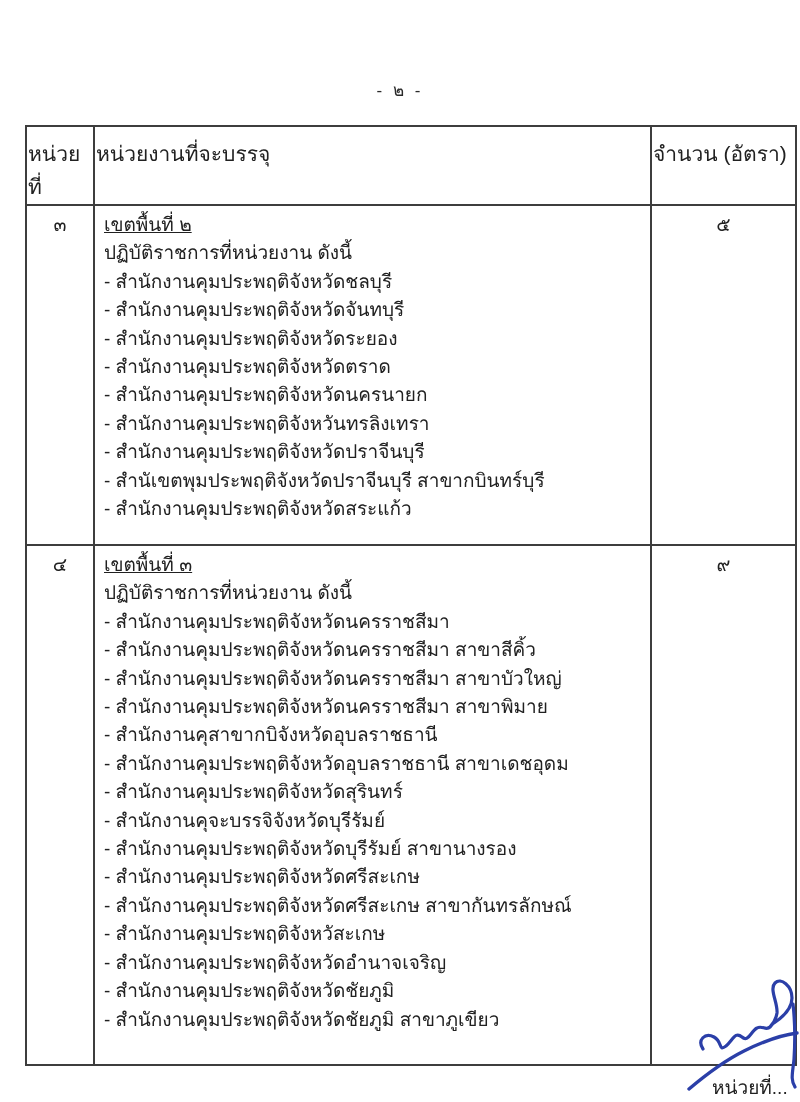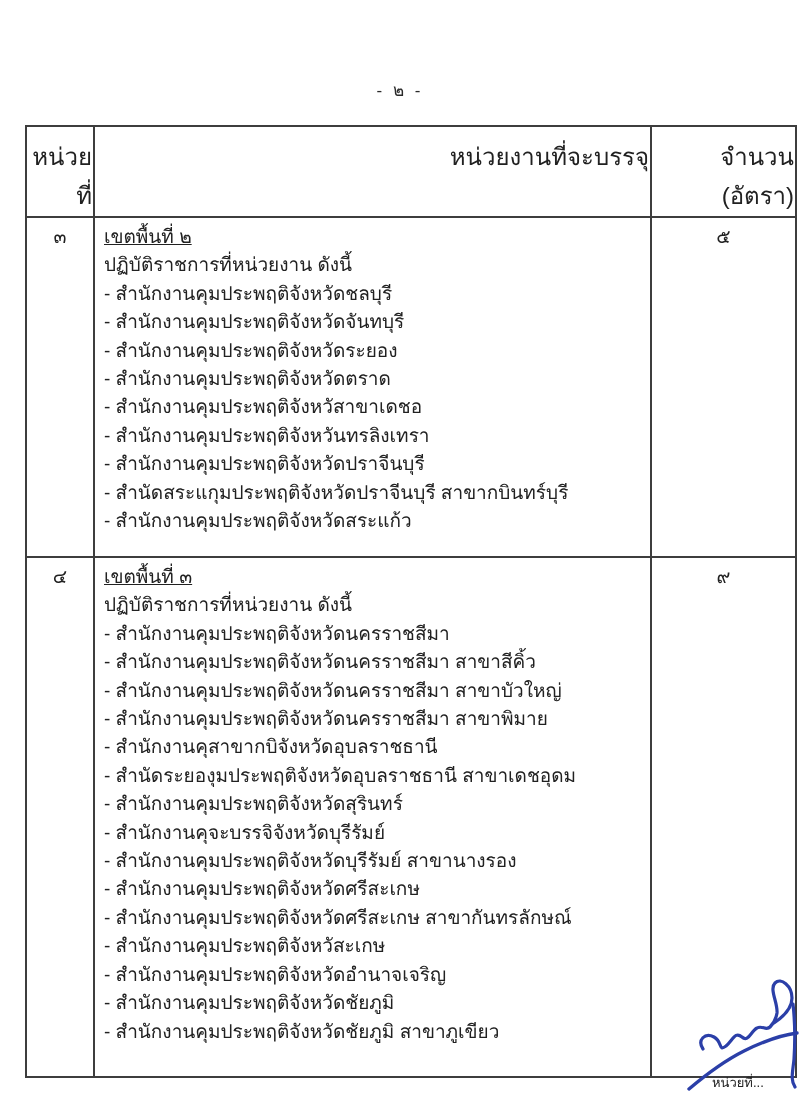--- a/index.html
+++ b/index.html
@@ -25,35 +25,35 @@
   }
   .doc-table th, .doc-table td {
     border:2px solid #3d3d3d;
     vertical-align:top;
     font-weight:normal;
     color:#212121;
   }
   .doc-table thead th {
     height:56px;
     padding-top:10px;
-    text-align:right;
-    font-size:24px;
+    text-align:left;
+    font-size:21px;
     margin-left:18px;
   }
   .doc-table tbody tr.row-0 { height:340px; }
   .doc-table tbody tr.row-1 { height:520px; }
   .doc-table tbody td { font-size:19px; line-height:28.4px; padding-top:5px; }
   td.cell-unit   { text-align:center; }
   td.cell-count  { text-align:center; }
   td.cell-agency { padding-left:9px; padding-right:18px; }
   .zone-title { text-decoration:underline; }
   .sig-wrap { position:absolute; left:645px; top:955px; width:155px; height:145px; }
   .footer-note {
     position:absolute; left:712px; top:1072px;
-    font-size:13px; color:#222;
+    font-size:19px; color:#222;
   }
 </style>
 </head>
 <body>
 
 <div class="page">
 
   <div class="page-number">- ๒ -</div>
 
   <table class="doc-table">
@@ -72,39 +72,39 @@
     <tbody>
         <tr class="body-row row-0">
           <td class="cell-unit">๓</td>
           <td class="cell-agency">
             <div class="zone-title">เขตพื้นที่ ๒</div>
             <div class="zone-subtitle">ปฏิบัติราชการที่หน่วยงาน ดังนี้</div>
             <div class="office-line">- สำนักงานคุมประพฤติจังหวัดชลบุรี</div>
             <div class="office-line">- สำนักงานคุมประพฤติจังหวัดจันทบุรี</div>
             <div class="office-line">- สำนักงานคุมประพฤติจังหวัดระยอง</div>
             <div class="office-line">- สำนักงานคุมประพฤติจังหวัดตราด</div>
-            <div class="office-line">- สำนักงานคุมประพฤติจังหวัสาขาเดชอ</div>
+            <div class="office-line">- สำนักงานคุมประพฤติจังหวัดนครนายก</div>
             <div class="office-line">- สำนักงานคุมประพฤติจังหวันทรลิงเทรา</div>
             <div class="office-line">- สำนักงานคุมประพฤติจังหวัดปราจีนบุรี</div>
-            <div class="office-line">- สำนัดสระแกุมประพฤติจังหวัดปราจีนบุรี สาขากบินทร์บุรี</div>
+            <div class="office-line">- สำนัเขตพุมประพฤติจังหวัดปราจีนบุรี สาขากบินทร์บุรี</div>
             <div class="office-line">- สำนักงานคุมประพฤติจังหวัดสระแก้ว</div>
           </td>
           <td class="cell-count">๕</td>
         </tr>
         <tr class="body-row row-1">
           <td class="cell-unit">๔</td>
           <td class="cell-agency">
             <div class="zone-title">เขตพื้นที่ ๓</div>
             <div class="zone-subtitle">ปฏิบัติราชการที่หน่วยงาน ดังนี้</div>
             <div class="office-line">- สำนักงานคุมประพฤติจังหวัดนครราชสีมา</div>
             <div class="office-line">- สำนักงานคุมประพฤติจังหวัดนครราชสีมา สาขาสีคิ้ว</div>
             <div class="office-line">- สำนักงานคุมประพฤติจังหวัดนครราชสีมา สาขาบัวใหญ่</div>
             <div class="office-line">- สำนักงานคุมประพฤติจังหวัดนครราชสีมา สาขาพิมาย</div>
             <div class="office-line">- สำนักงานคุสาขากบิจังหวัดอุบลราชธานี</div>
-            <div class="office-line">- สำนัดระยองุมประพฤติจังหวัดอุบลราชธานี สาขาเดชอุดม</div>
+            <div class="office-line">- สำนักงานคุมประพฤติจังหวัดอุบลราชธานี สาขาเดชอุดม</div>
             <div class="office-line">- สำนักงานคุมประพฤติจังหวัดสุรินทร์</div>
             <div class="office-line">- สำนักงานคุจะบรรจิจังหวัดบุรีรัมย์</div>
             <div class="office-line">- สำนักงานคุมประพฤติจังหวัดบุรีรัมย์ สาขานางรอง</div>
             <div class="office-line">- สำนักงานคุมประพฤติจังหวัดศรีสะเกษ</div>
             <div class="office-line">- สำนักงานคุมประพฤติจังหวัดศรีสะเกษ สาขากันทรลักษณ์</div>
             <div class="office-line">- สำนักงานคุมประพฤติจังหวัสะเกษ</div>
             <div class="office-line">- สำนักงานคุมประพฤติจังหวัดอำนาจเจริญ</div>
             <div class="office-line">- สำนักงานคุมประพฤติจังหวัดชัยภูมิ</div>
             <div class="office-line">- สำนักงานคุมประพฤติจังหวัดชัยภูมิ สาขาภูเขียว</div>
           </td>

